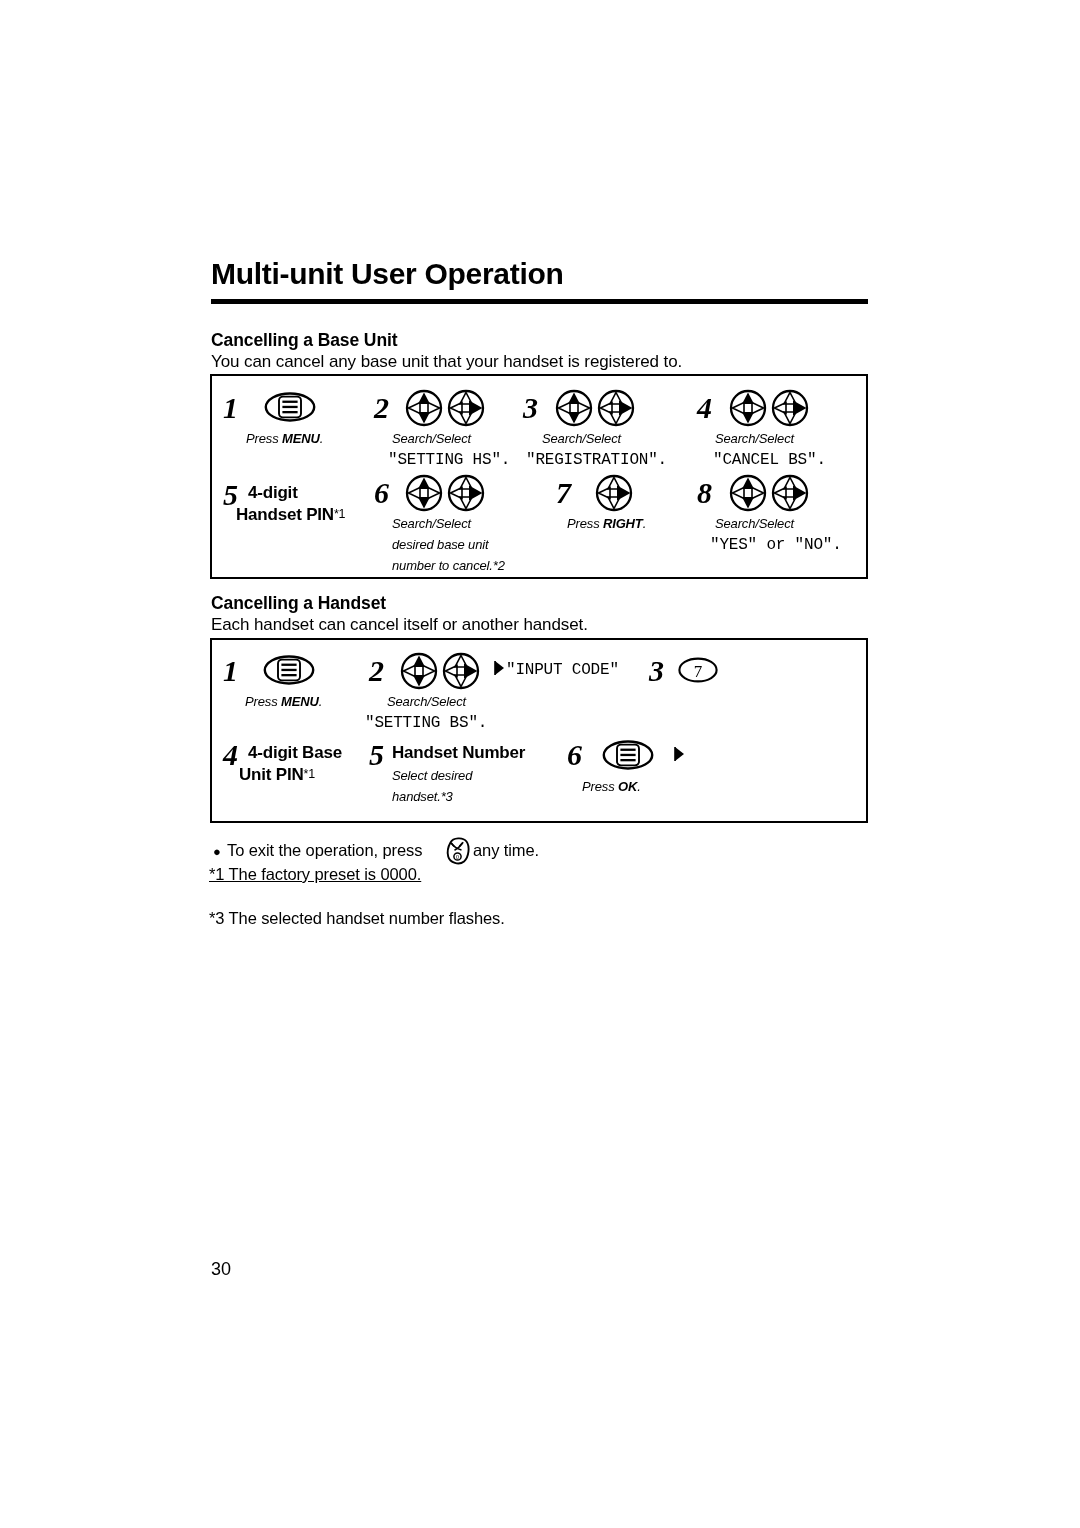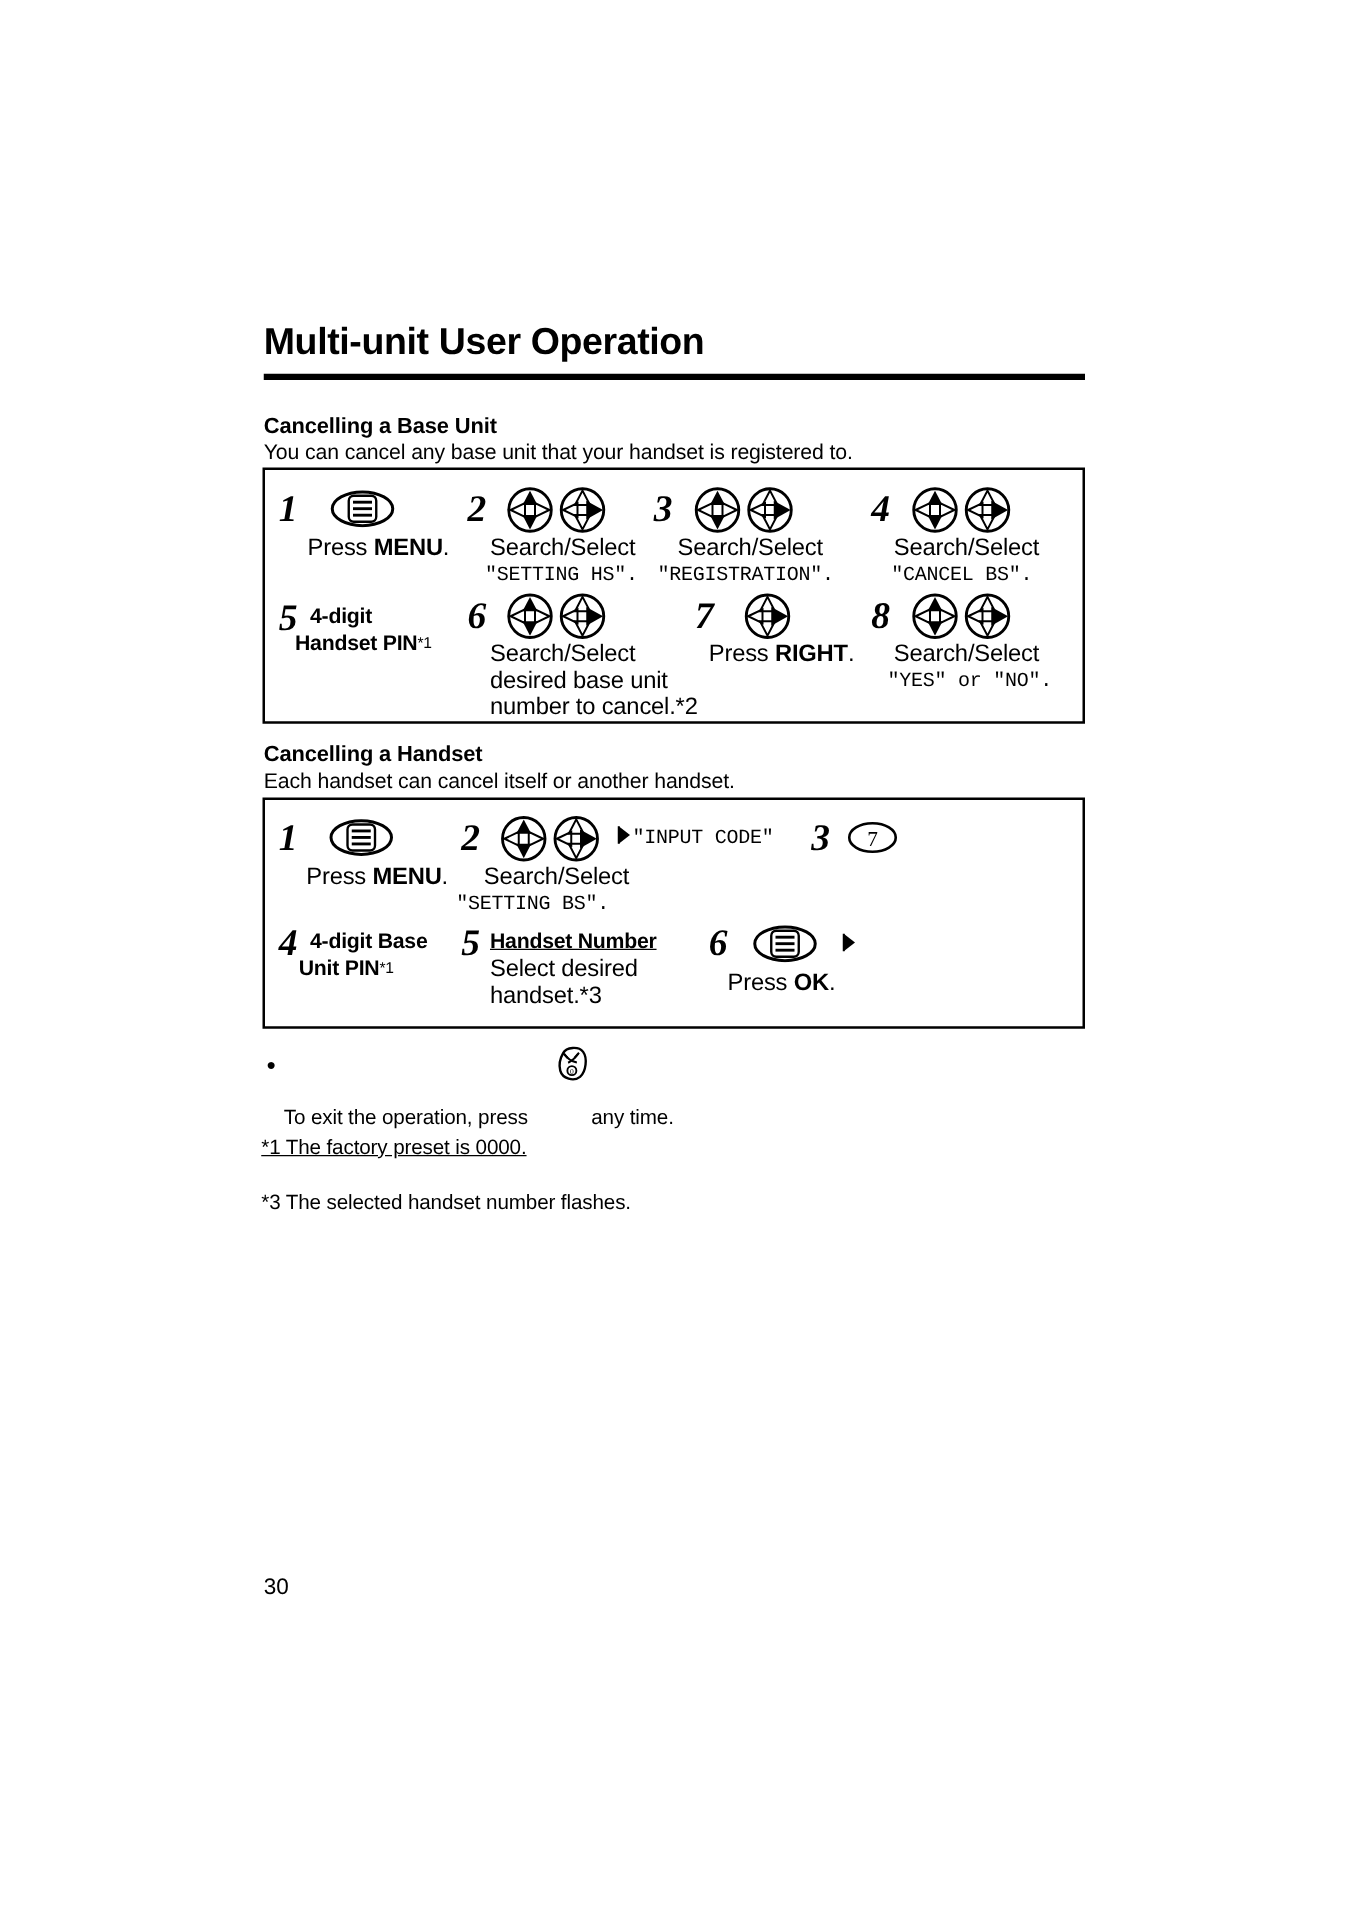--- a/index.html
+++ b/index.html
@@ -71,24 +71,25 @@
   .stepnum {
     position: absolute;
     font-family: "Liberation Serif", serif;
     font-style: italic;
     font-weight: bold;
     font-size: 30px;
     line-height: 30px;
   }
   .caption {
     position: absolute;
-    font-size: 19px;
+    font-size: 13px;
     line-height: 21px;
     white-space: nowrap;
     letter-spacing: -0.15px;
+    font-style: italic;
   }
   .caption b { font-weight: bold; }
   .boldcap {
     position: absolute;
     font-size: 17px;
     font-weight: bold;
     line-height: 21px;
     white-space: nowrap;
     letter-spacing: -0.2px;
   }
@@ -122,21 +123,20 @@
     line-height: 0;
   }
 
   
   .note {
     position: absolute;
     font-size: 16.5px;
     line-height: 22px;
     white-space: nowrap;
     letter-spacing: -0.1px;
-    margin-top: 44px;
   }
   .bullet {
     position: absolute;
     font-size: 13px;
     line-height: 13px;
   }
 
   .pagenum {
     position: absolute;
     left: 211px;
@@ -350,21 +350,21 @@
         <ellipse cx="20" cy="13" rx="18.6" ry="11.4" fill="none" stroke="#000" stroke-width="2.1"></ellipse>
         <text x="20" y="19.5" font-family="Liberation Serif, serif" font-size="17" text-anchor="middle" fill="#000">7</text>
       </svg>
     </div>
 
     <div class="stepnum" style="left:11px; top:100px;">4</div>
     <div class="boldcap" style="left:36px; top:102px;">4-digit Base</div>
     <div class="boldcap" style="left:27px; top:124px;"><span>Unit PIN</span><span class="sup">*1</span></div>
 
     <div class="stepnum" style="left:157px; top:100px;">5</div>
-    <div class="boldcap" style="left:180px; top:102px;text-decoration:underline;">Handset Number</div>
+    <div class="boldcap" style="left:180px; top:102px;">Handset Number</div>
     <div class="caption" style="left:180px; top:125px;">Select desired</div>
     <div class="caption" style="left:180px; top:146px;">handset.*3</div>
 
     <div class="stepnum" style="left:355px; top:100px;">6</div>
     <div class="icon" style="left:390px; top:100px;">
       <svg width="52" height="30" viewBox="0 0 52 30">
         <ellipse cx="26" cy="15" rx="24.2" ry="13.5" fill="none" stroke="#000" stroke-width="2.4"></ellipse>
         <rect x="15" y="4.6" width="22" height="20.8" rx="4" ry="4" fill="none" stroke="#000" stroke-width="1.9"></rect>
         <rect x="18.4" y="8.6" width="15.2" height="2.3" fill="#000"></rect>
         <rect x="18.4" y="13.8" width="15.2" height="2.3" fill="#000"></rect>

